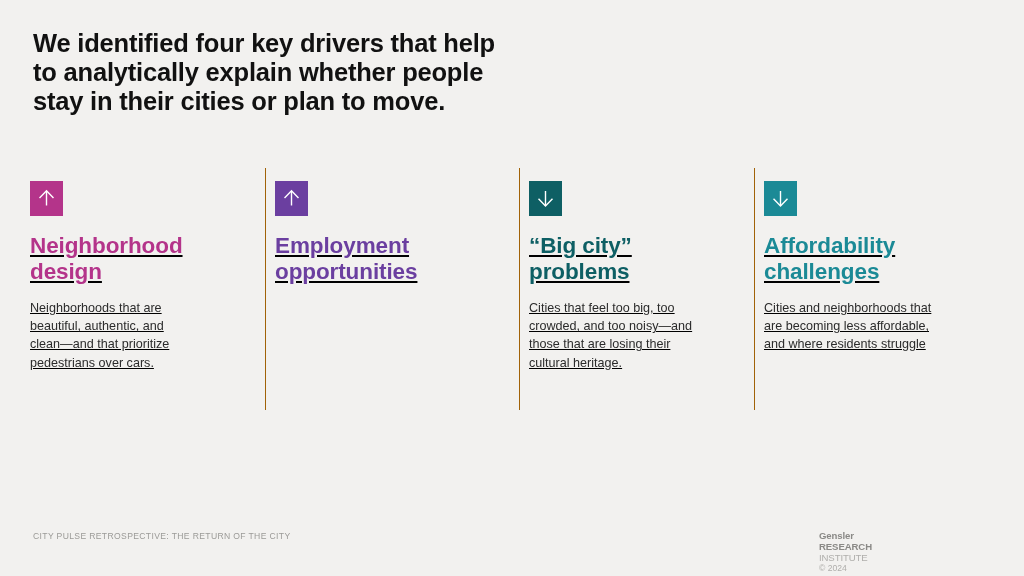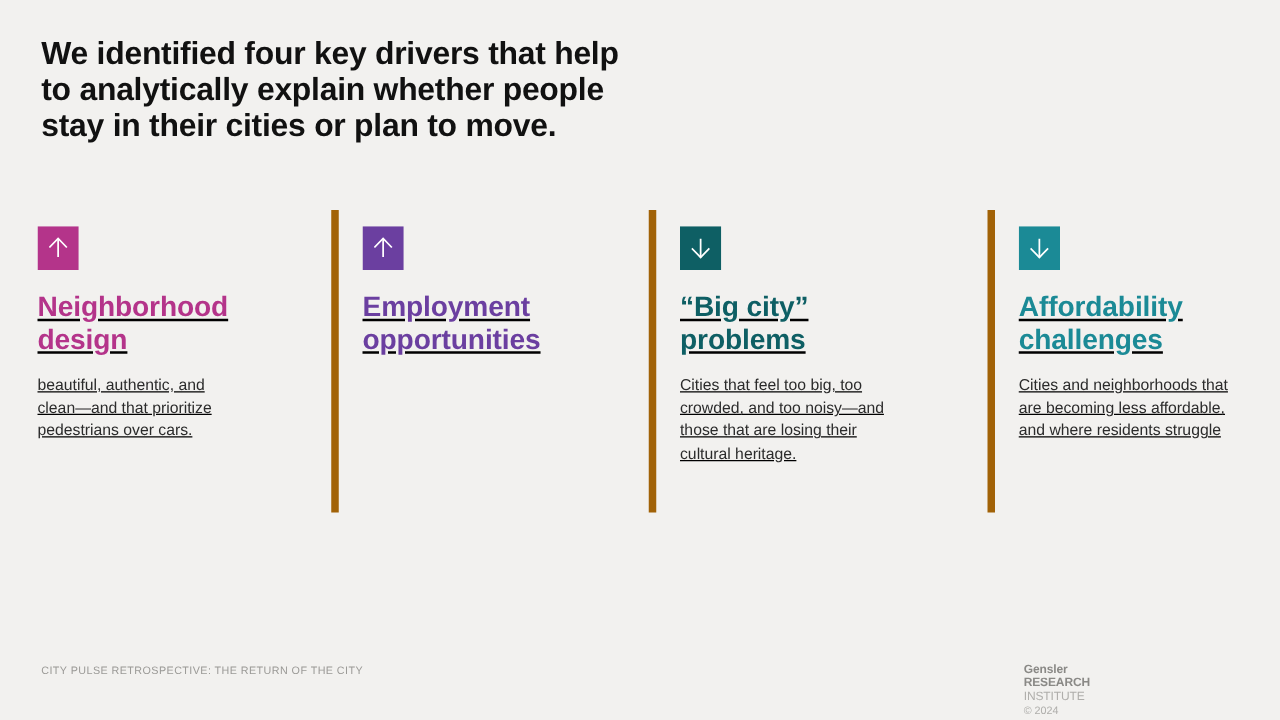--- a/index.html
+++ b/index.html
@@ -50,27 +50,27 @@
     flex-direction: row;
     text-decoration: underline;
   }
   .col {
     position: relative;
     box-sizing: border-box;
     flex: 0 0 235px;
     padding-right: 18px;
   }
   .col + .col {
-    border-left: 6px solid #a16207;
-    padding-left: 19px;
+    border-left: 1px solid #a16207;
+    padding-left: 9px;
     flex: 0 0 254px;
   }
   .col:nth-child(2) { flex: 0 0 254px; }
   .col:nth-child(3) { flex: 0 0 235px; }
-  .col:nth-child(4) { flex: 0 0 235px; margin-left: 36px; }
+  .col:nth-child(4) { flex: 0 0 235px; }
 
   .icon-square {
     width: 33px;
     height: 35px;
     display: block;
     margin-top: 13px;
     margin-bottom: 17px;
   }
   .icon-square svg {
     display: block;
@@ -166,20 +166,21 @@
           <rect x="0" y="0" width="33" height="35" fill="#B4348A"></rect>
           <line x1="16.5" y1="24.5" x2="16.5" y2="10" stroke="#FFFFFF" stroke-width="1.4"></line>
           <polyline points="10,16.5 16.5,9.8 23,16.5" fill="none" stroke="#FFFFFF" stroke-width="1.4" stroke-linecap="square"></polyline>
         </svg>
       </div>
       <div class="col-heading" style="color:#B4348A">
         <span class="ch-line">Neighborhood</span>
         <span class="ch-line">design</span>
       </div>
       <div class="col-body">
+        <span class="cb-line">Neighborhoods that are</span>
         <span class="cb-line">beautiful, authentic, and</span>
         <span class="cb-line">clean—and that prioritize</span>
         <span class="cb-line">pedestrians over cars.</span>
       </div>
     </div>
 
     <div class="col">
       <div class="icon-square">
         <svg viewBox="0 0 33 35" xmlns="http://www.w3.org/2000/svg">
           <rect x="0" y="0" width="33" height="35" fill="#6B3FA0"></rect>

